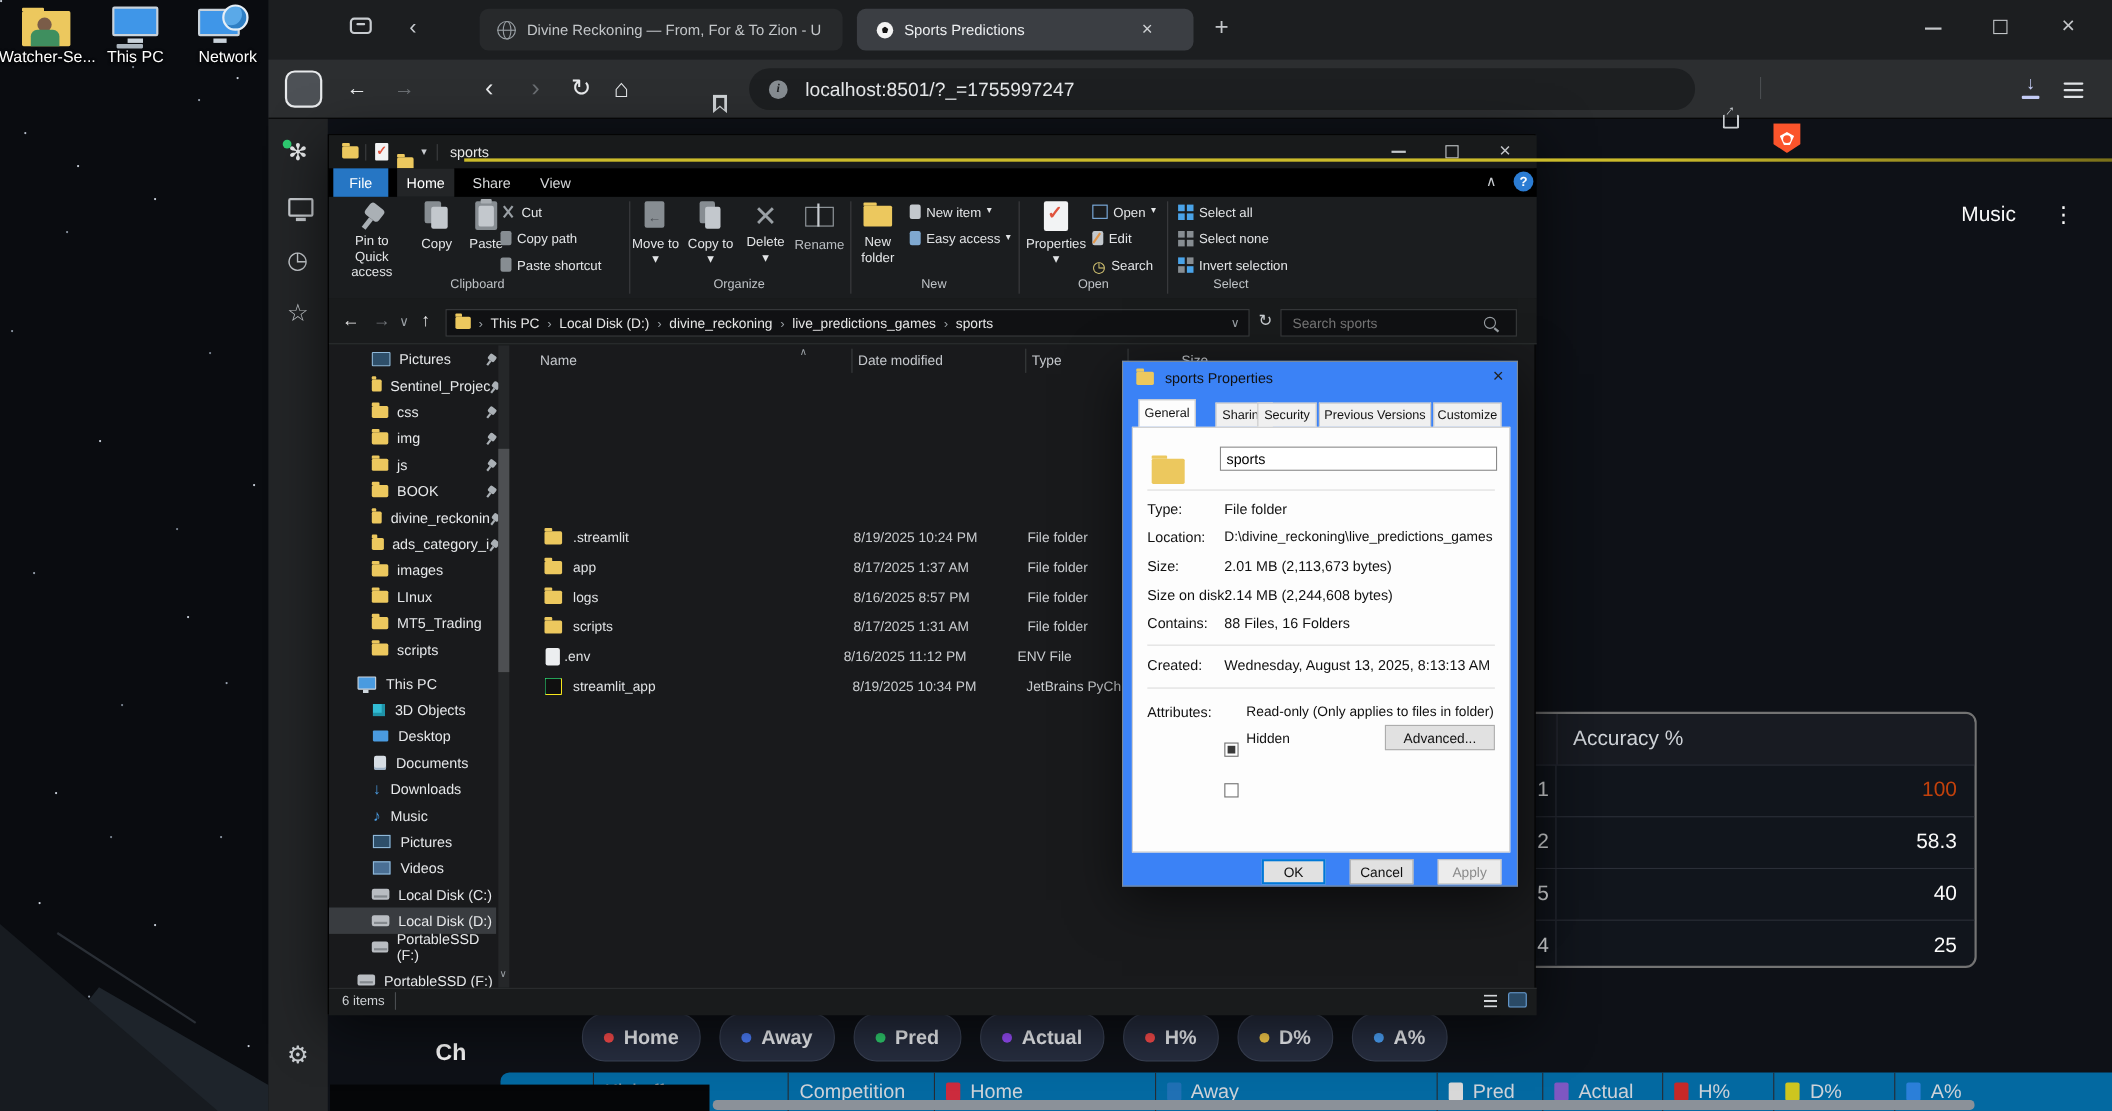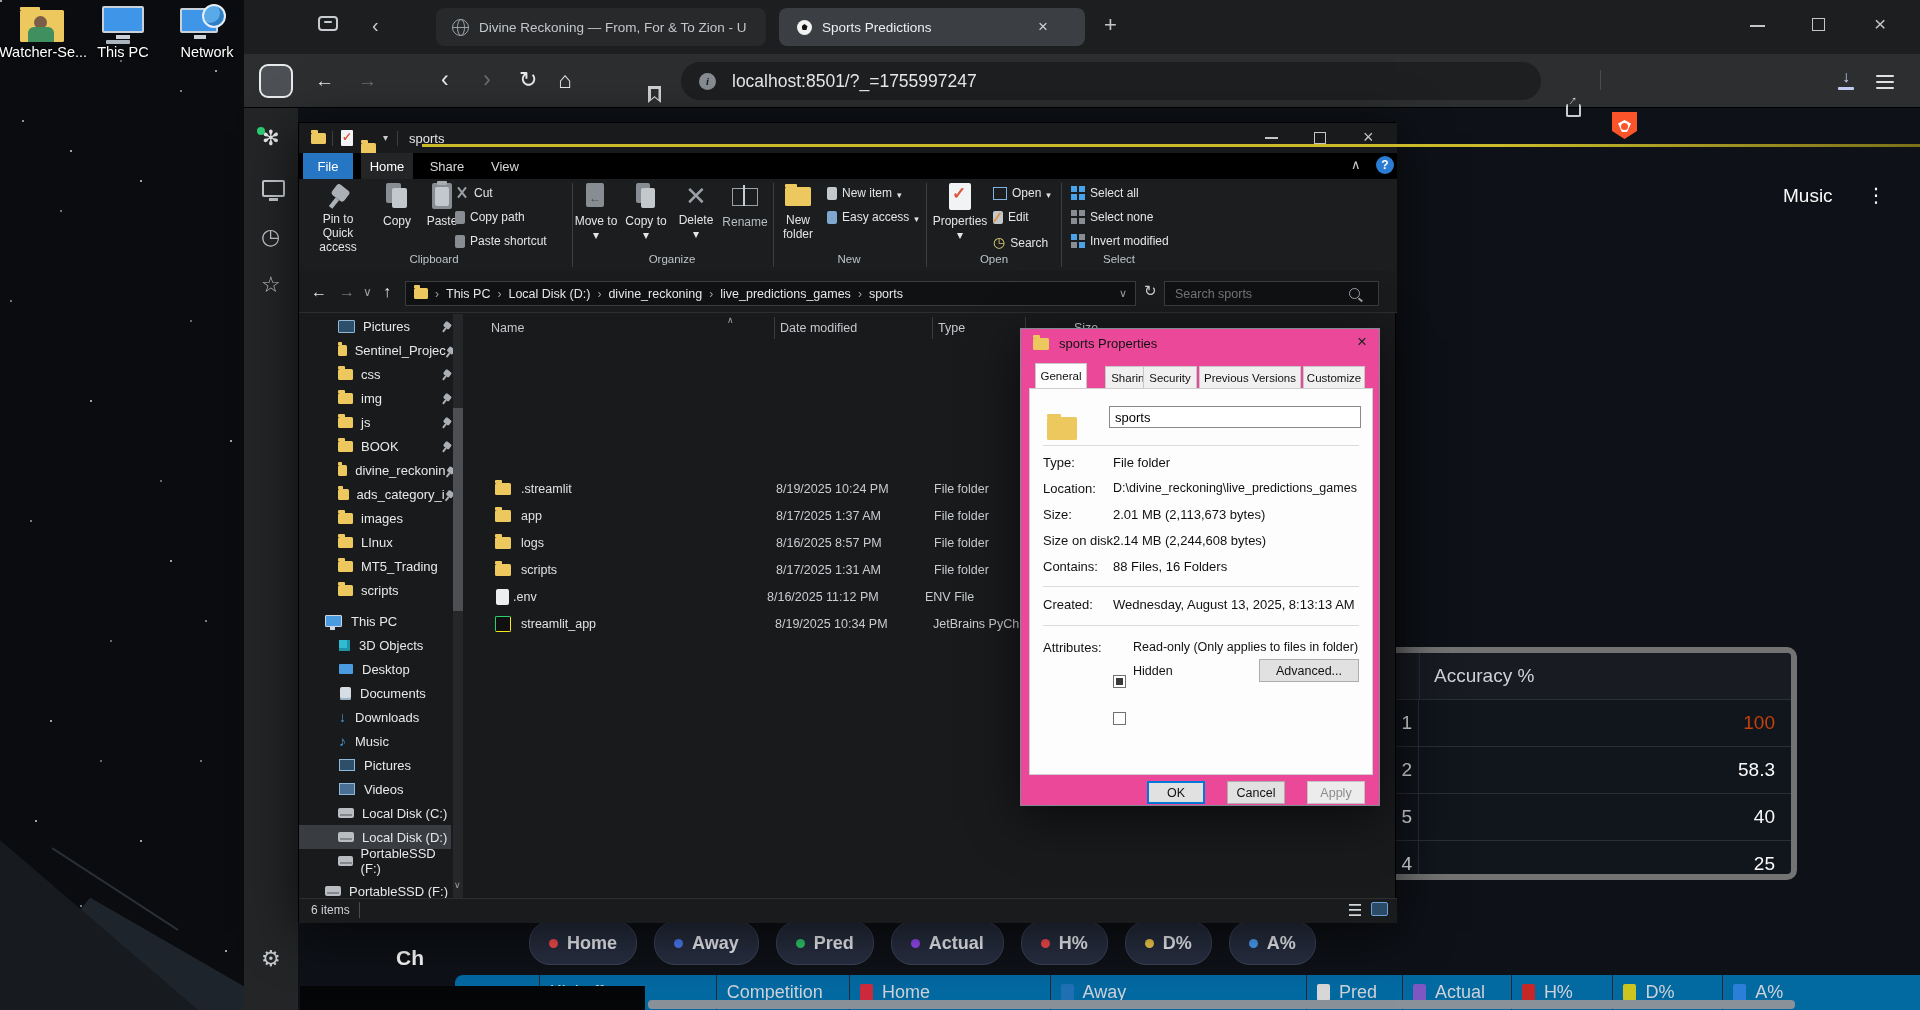--- a/index.html
+++ b/index.html
@@ -41,50 +41,50 @@
   .dlbar{width:16px;height:2.5px;background:#c3cbf5;border-radius:1px;}
   .sharei{width:15px;height:13px;border:2px solid #c8ccd0;border-top:none;border-radius:2px;position:relative;}
   .sharei:before{content:"↑";position:absolute;left:2px;top:-12px;color:#c8ccd0;font-size:14px;transform:rotate(40deg);}
   
   #explorer{background:#191a1c;border:1px solid #000;box-shadow:0 10px 50px rgba(0,0,0,.65);}
   .exw{color:#e6e6e6;font-size:12.5px;}
   .folder{background:#ecc85e;border-radius:1.5px;position:relative;}
   .folder:before{content:"";position:absolute;top:-3px;left:0;width:45%;height:3px;background:#ecc85e;border-radius:1px 1px 0 0;}
   .page{background:#c3c8cd;border-radius:2px;}
   .ribbtn{display:flex;flex-direction:column;align-items:center;color:#e3e5e7;font-size:12px;text-align:center;line-height:14px;}
-  .smallbtn{display:flex;align-items:flex-end;gap:5px;color:#e3e5e7;font-size:12px;}
+  .smallbtn{display:flex;align-items:flex-start;gap:5px;color:#e3e5e7;font-size:12px;}
   .rdiv{width:1px;background:#3c3e40;}
   .grplbl{color:#bfc3c7;font-size:11.5px;text-align:center;}
   .crumbbox{background:#101113;border:1px solid #3a3c3e;display:flex;align-items:center;font-size:12.5px;color:#e6e6e6;}
   .crumb-sep{color:#9aa0a5;margin:0 7px;font-size:12px;}
   .hdr{color:#c5c8cc;font-size:12.5px;}
   .frow{display:flex;align-items:center;color:#dfe1e3;font-size:12.5px;}
   .treei{display:flex;align-items:center;color:#e6e8ea;font-size:13px;height:24px;}
   .pin{width:9px;height:9px;position:relative;transform:rotate(38deg);}
   .pin:before{content:"";position:absolute;left:1px;top:0;width:7px;height:6px;background:#aab0b5;border-radius:1.5px;}
   .pin:after{content:"";position:absolute;left:4px;top:6px;width:1.5px;height:5px;background:#aab0b5;}
   .disk{width:16px;height:10px;background:#b9bdc2;border-radius:2px;position:relative;}
   .disk:before{content:"";position:absolute;left:2px;bottom:2px;width:12px;height:2px;background:#84898e;}
   .mon{width:15px;height:10px;background:#4a9be0;border:1px solid #cfd6dd;border-radius:1px;position:relative;}
   .mon:after{content:"";position:absolute;left:4px;bottom:-4px;width:5px;height:3px;background:#cfd6dd;}
   .magn{width:9px;height:9px;border:1.6px solid #9aa0a5;border-radius:50%;position:relative;}
   .magn:after{content:"";position:absolute;right:-4px;bottom:-3px;width:5px;height:1.6px;background:#9aa0a5;transform:rotate(40deg);}
   
-  #dlg{background:#ec4899;border:1px solid #7f8a94;box-shadow:0 12px 46px rgba(0,0,0,.6);font-size:13px;color:#111;}
+  #dlg{background:#3b82f6;border:1px solid #7f8a94;box-shadow:0 12px 46px rgba(0,0,0,.6);font-size:13px;color:#111;}
   .dtab{border:1px solid #c8c8c8;border-bottom:none;background:#f0f0f0;font-size:11.5px;display:flex;align-items:center;justify-content:center;}
   .dtab.act{background:#fdfdfd;}
   .dbtn{border:1px solid #adadad;background:#e1e1e1;font-size:12.5px;display:flex;align-items:center;justify-content:center;color:#111;}
   .cb{width:13px;height:13px;border:1px solid #707070;background:#fff;position:relative;}
   .cb.part:before{content:"";position:absolute;left:2px;top:2px;width:7px;height:7px;background:#3a3a3a;}
   .sep{height:1px;background:#dcdcdc;}
   
   .stl{color:#fafafa;}
   .chip{display:flex;align-items:center;gap:9px;background:#272e40;border:1px solid #3c4457;border-radius:21px;height:42px;padding:0 19px;font-size:18px;font-weight:bold;color:#f2f4f8;}
   .dot{width:9px;height:9px;border-radius:50%;}
-  .acc-t{border:6px solid #737373;border-radius:0 10px 10px 0;overflow:hidden;background:#11151c;}
+  .acc-t{border:2px solid #737373;border-radius:0 10px 10px 0;overflow:hidden;background:#11151c;}
   .acc-row{display:flex;border-top:1px solid #2b2f38;height:46px;align-items:center;font-size:19px;}
   .bth-cell{display:flex;align-items:center;border-right:1px solid #262b33;height:100%;padding-left:10px;gap:9px;color:#ced2d8;font-size:18px;}
   .sqr{width:13px;height:17px;border-radius:2px;flex:0 0 auto;}
 </style>
 </head>
 <body>
 
 <div id="root">
 
   <div class="r stars" style="left:0;top:0"></div>
@@ -396,21 +396,21 @@
     <div class="r smallbtn" style="left:772px;top:63px">
       <div style="width:6px;height:6px;background:#4aa3e8;box-shadow:8px 0 #4aa3e8,0 8px #4aa3e8,8px 8px #4aa3e8;margin:0 8px 8px 0"></div>
       <span>Select all</span>
     </div>
     <div class="r smallbtn" style="left:772px;top:87px">
       <div style="width:6px;height:6px;background:#878d92;box-shadow:8px 0 #878d92,0 8px #878d92,8px 8px #878d92;margin:0 8px 8px 0"></div>
       <span>Select none</span>
     </div>
     <div class="r smallbtn" style="left:772px;top:111px">
       <div style="width:6px;height:6px;background:#4aa3e8;box-shadow:8px 0 #878d92,0 8px #878d92,8px 8px #4aa3e8;margin:0 8px 8px 0"></div>
-      <span>Invert modified</span>
+      <span>Invert selection</span>
     </div>
 
     <div class="r grplbl txt" style="left:100px;top:130px;width:70px">Clipboard</div>
     <div class="r grplbl txt" style="left:338px;top:130px;width:70px">Organize</div>
     <div class="r grplbl txt" style="left:525px;top:130px;width:50px">New</div>
     <div class="r grplbl txt" style="left:670px;top:130px;width:50px">Open</div>
     <div class="r grplbl txt" style="left:795px;top:130px;width:50px">Select</div>
 
     <div class="r" style="left:0;top:148px;width:1098px;height:42px;background:#191b1c;border-bottom:1px solid #2c2e30"></div>
     <div class="r txt" style="left:12px;top:160px;color:#e6e6e6;font-size:16px">←</div>

